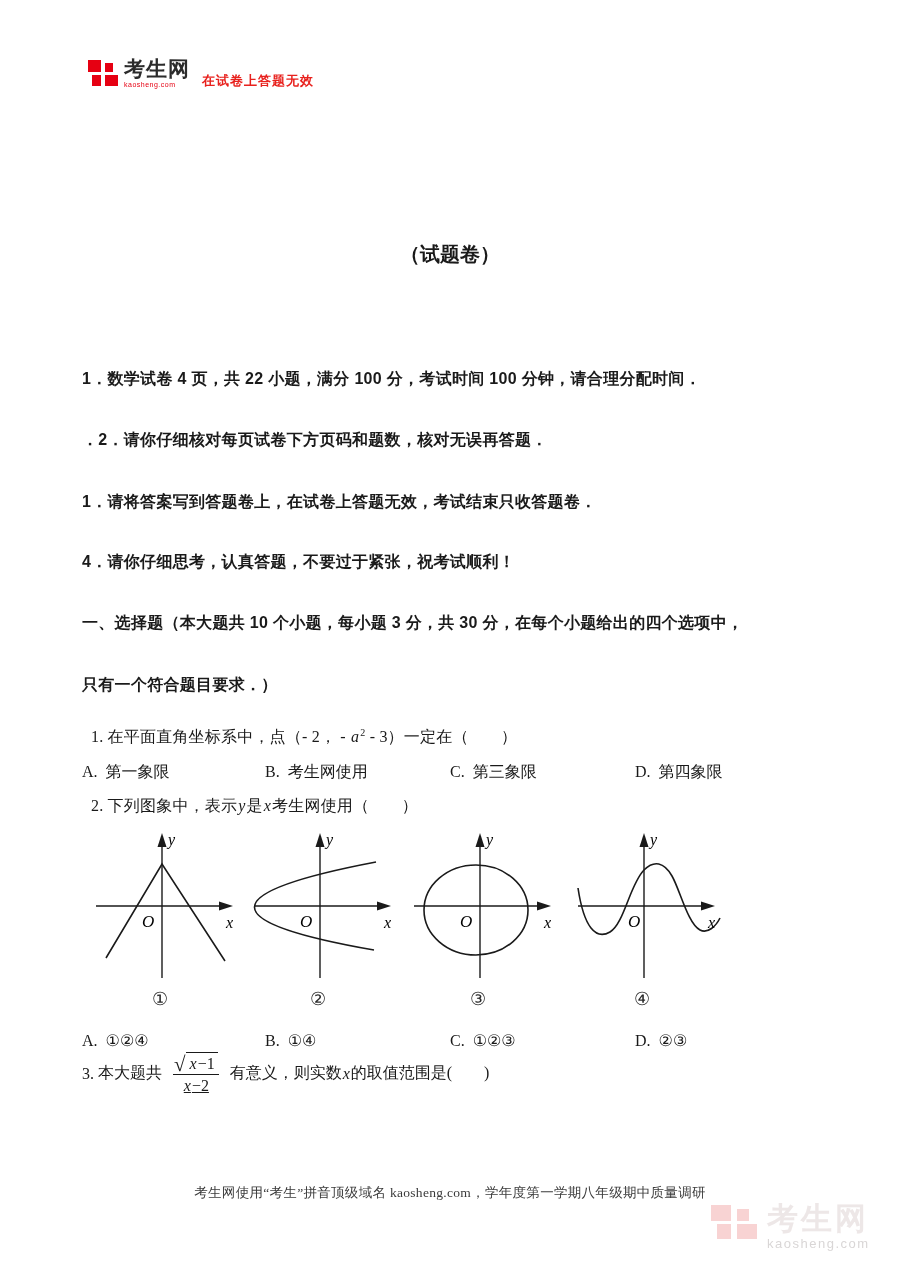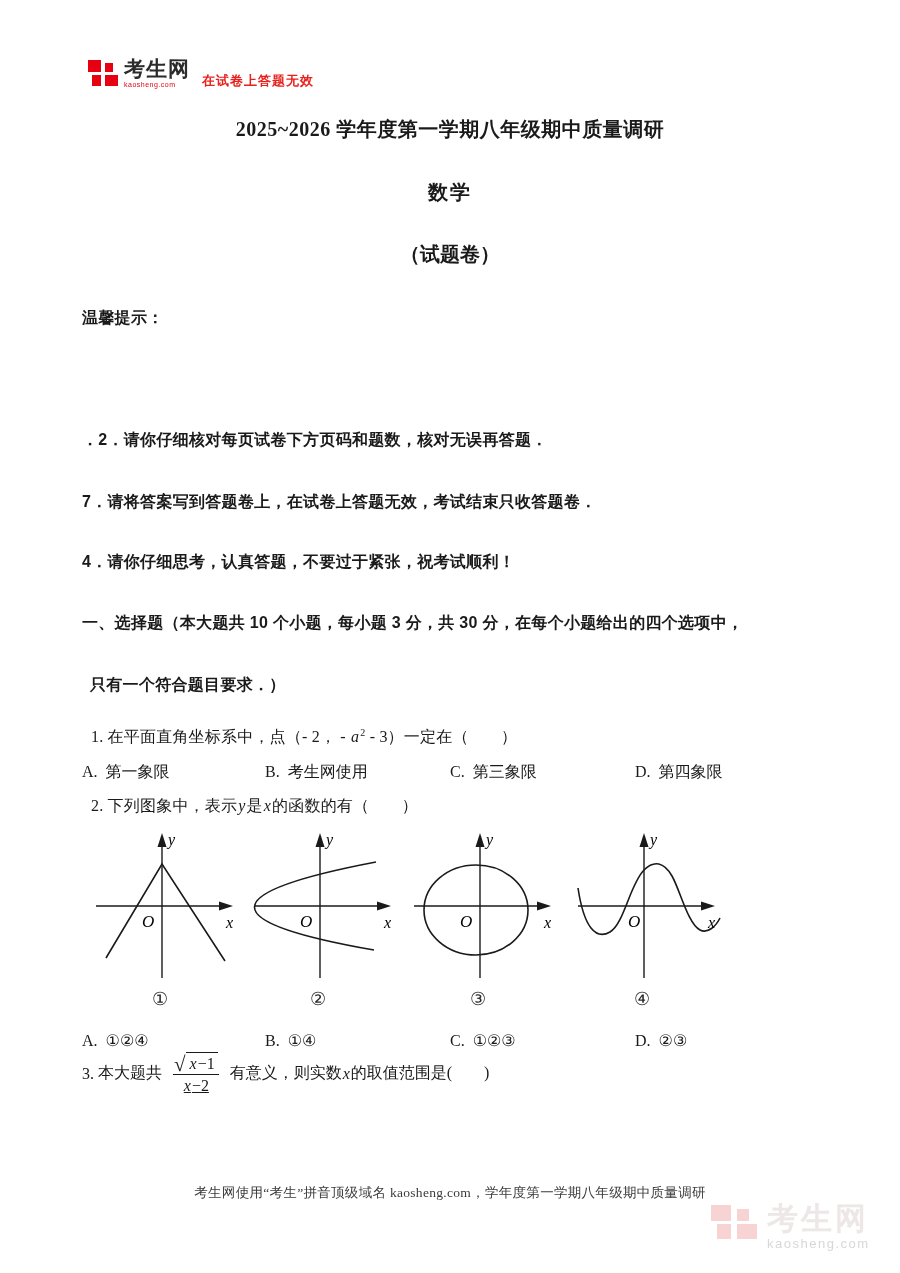--- a/index.html
+++ b/index.html
@@ -25,21 +25,21 @@
 
   
   .title{left:0;top:116px;width:900px;text-align:center;font-size:20px;font-weight:bold;letter-spacing:.5px;}
   .subject{left:0;top:179px;width:900px;text-align:center;font-size:20px;font-weight:bold;letter-spacing:2px;}
   .paper-label{left:0;top:241px;width:900px;text-align:center;font-size:20px;font-weight:bold;}
 
   
   .notice-line{left:82px;width:740px;font-size:16px;font-weight:bold;
                font-family:"Liberation Sans",sans-serif;letter-spacing:.3px;}
   .n0{top:308px;} .n1{top:369px;} .n2{top:430px;} .n3{top:492px;} .n4{top:552px;}
-  .s1{top:613px;} .s2{top:675px;margin-left:8px;}
+  .s1{top:613px;} .s2{top:675px;}
 
   
   .qline{left:91px;width:780px;font-size:16px;font-weight:normal;letter-spacing:.2px;}
   .q1{top:727px;} .q2{top:796px;}
   .mi{font-style:italic;font-family:"Liberation Serif",serif;padding:0 1px;}
   .sup{font-size:10px;vertical-align:6px;}
   .opt-row{left:0;top:0;width:900px;height:22px;}
   .r1{top:762px;} .r2{top:1031px;}
   .opt{position:absolute;font-size:16px;white-space:nowrap;}
   .oA{left:82px;} .oB{left:265px;} .oC{left:450px;font-family:Liberation Serif, serif;} .oD{left:635px;}
@@ -89,46 +89,44 @@
         <i class="lm3"></i>
         <i class="lm4"></i>
     </span>
     <span class="logo-textcol">
       <span class="logo-brand">考生网</span>
       <span class="logo-domain">kaosheng.com</span>
     </span>
     <span class="logo-tagline">在试卷上答题无效</span>
   </div>
 
-  <div class="abs title">2025~2026 学年度第一学期八年级期中质量调研</div>
-  <div class="abs subject">数学</div>
   <div class="abs paper-label">（试题卷）</div>
 
-  <div class="abs notice-line n0">温馨提示：</div>
+  <div class="abs notice-line n1">1．数学试卷 4 页，共 22 小题，满分 100 分，考试时间 100 分钟，请合理分配时间．</div>
   <div class="abs notice-line n2">．2．请你仔细核对每页试卷下方页码和题数，核对无误再答题．</div>
-  <div class="abs notice-line n3">7．请将答案写到答题卷上，在试卷上答题无效，考试结束只收答题卷．</div>
+  <div class="abs notice-line n3">1．请将答案写到答题卷上，在试卷上答题无效，考试结束只收答题卷．</div>
   <div class="abs notice-line n4">4．请你仔细思考，认真答题，不要过于紧张，祝考试顺利！</div>
 
   <div class="abs notice-line s1">一、选择题（本大题共 10 个小题，每小题 3 分，共 30 分，在每个小题给出的四个选项中，</div>
   <div class="abs notice-line s2">只有一个符合题目要求．）</div>
 
   <div class="abs qline q1">
     <span>1.</span>
     <span>在平面直角坐标系中，点（- 2， - </span><span class="mi">a</span><span class="sup">2</span><span> - 3）一定在（　　）</span>
   </div>
   <div class="abs opt-row r1">
     <span class="opt oA"><span class="lbl">A.</span><span>第一象限</span></span>
     <span class="opt oB"><span class="lbl">B.</span><span>考生网使用</span></span>
     <span class="opt oC"><span class="lbl">C.</span><span>第三象限</span></span>
     <span class="opt oD"><span class="lbl">D.</span><span>第四象限</span></span>
   </div>
 
   <div class="abs qline q2">
     <span>2.</span>
-    <span>下列图象中，表示</span><span class="mi">y</span><span>是</span><span class="mi">x</span><span>的函数的有（　　）</span>
+    <span>下列图象中，表示</span><span class="mi">y</span><span>是</span><span class="mi">x</span><span>考生网使用（　　）</span>
   </div>
 
   <div class="graph g1">
     <svg width="150" height="158" viewBox="0 0 150 158">
       <g stroke="#1a1a1a" stroke-width="1.4" fill="none">
         <line x1="4" y1="78" x2="130" y2="78"></line>
           <line x1="70" y1="150" x2="70" y2="14"></line>
       </g>
       <polygon points="141,78 127,73.5 127,82.5" fill="#1a1a1a"></polygon>
       <polygon points="70,5 65.5,19 74.5,19" fill="#1a1a1a"></polygon>

